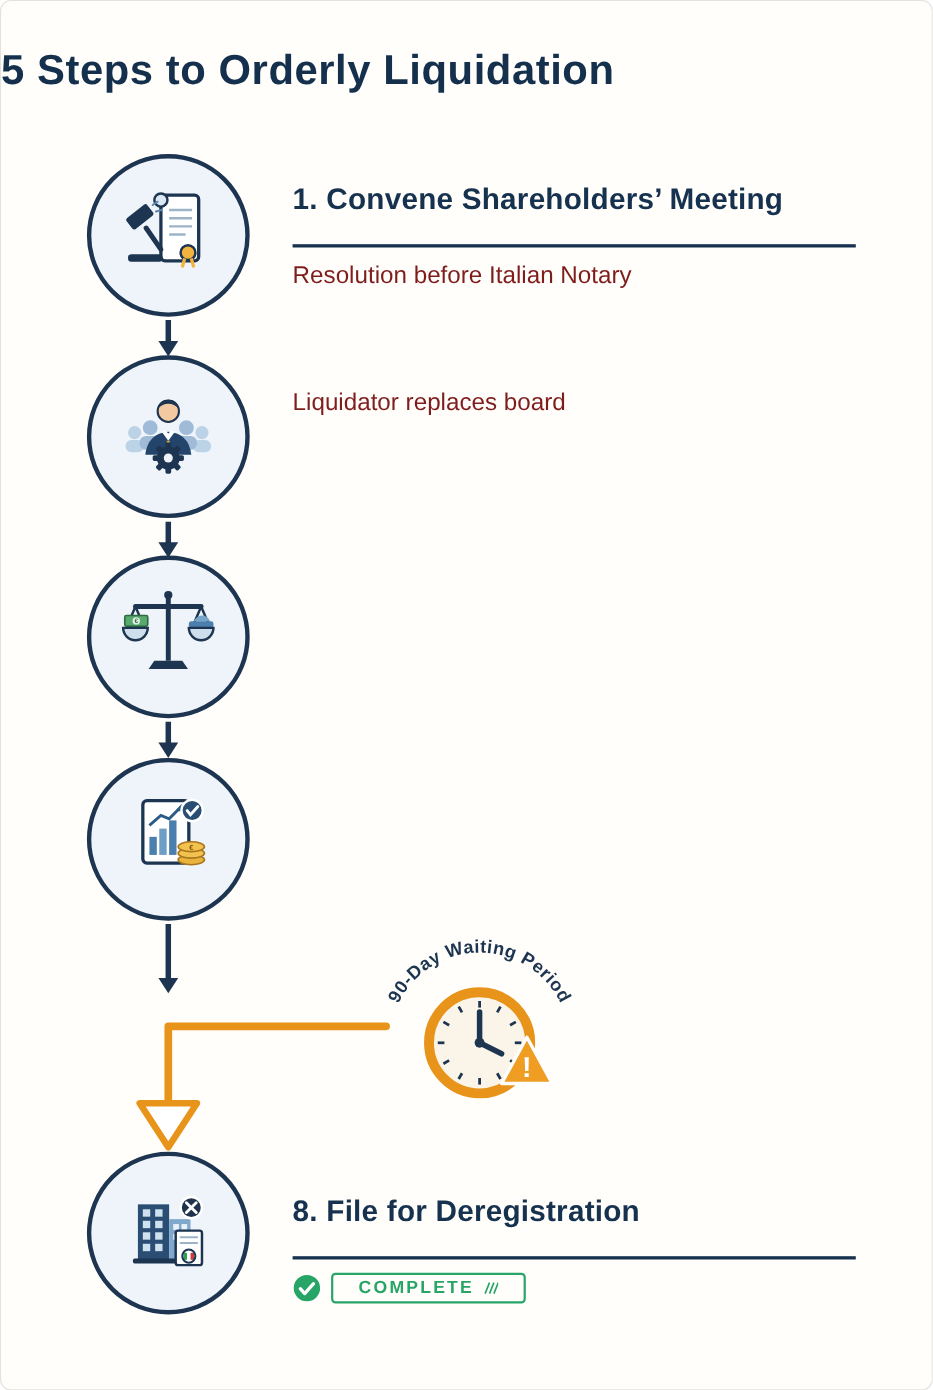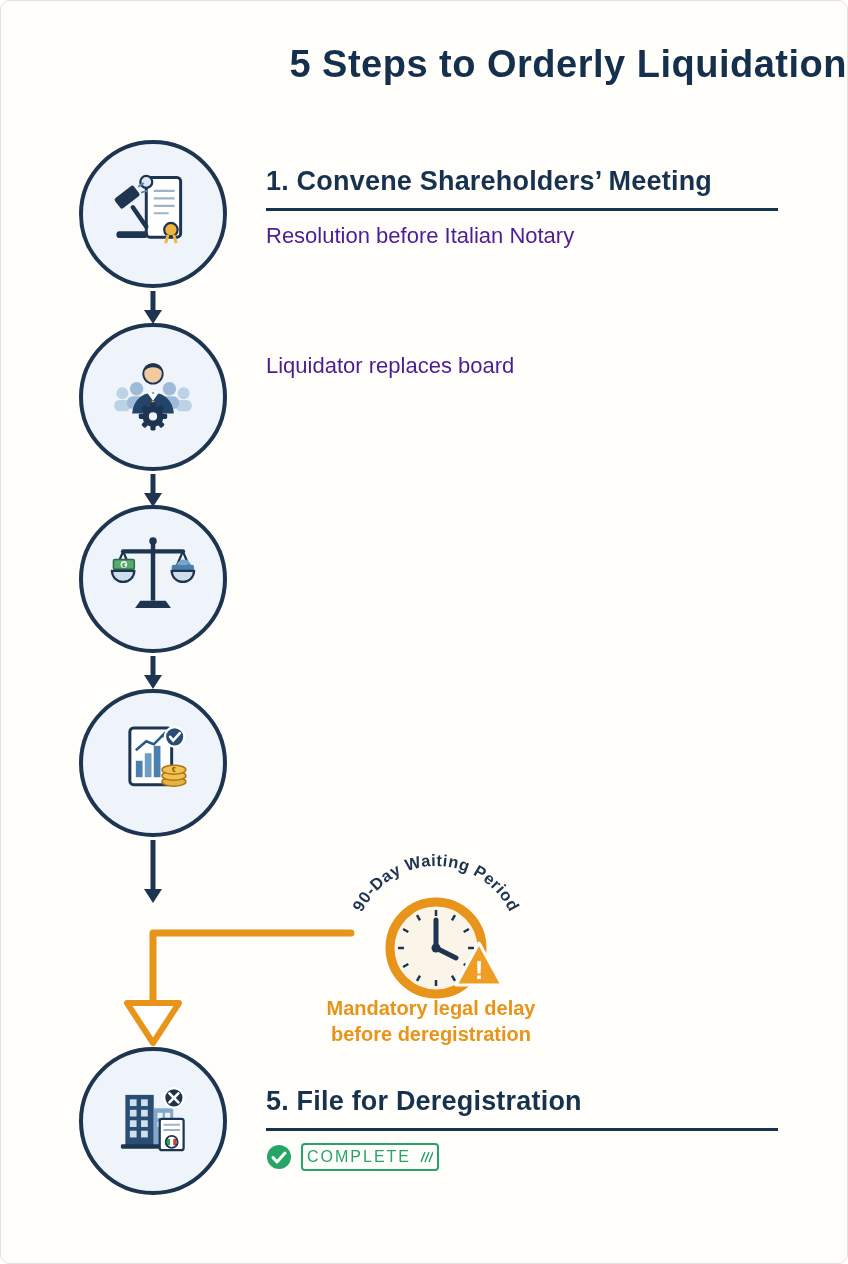--- a/index.html
+++ b/index.html
@@ -1,36 +1,36 @@
 <!DOCTYPE html>
 <html><head>
 <meta charset="utf-8">
 <style>
   * { margin:0; padding:0; box-sizing:border-box; }
   html,body { background:#ffffff; }
   body { font-family:"Liberation Sans", sans-serif; }
   .page { position:relative; width:848px; height:1264px; background:#fffefb;
           border:1px solid #e4e2dd; border-radius:10px; overflow:hidden; }
-  .main-title { position:absolute; top:42px; left:0; width:100%; text-align:right;
-                font-size:38px; font-weight:800; color:#14304d; letter-spacing:.5px;padding-left:46px; }
+  .main-title { position:absolute; top:42px; left:0; width:100%; text-align:left;
+                font-size:38px; font-weight:800; color:#14304d; letter-spacing:.5px; }
   .step-circle { position:absolute; left:78px; width:148px; height:148px; border-radius:50%;
                  background:#eef4f9; border:4px solid #1d3550;
                  display:flex; align-items:center; justify-content:center; }
   .step-text { position:absolute; left:265px; width:512px; }
-  .step-title { font-size:27px; font-weight:800; color:#16324f; padding-bottom:11px;
+  .step-title { font-size:27px; font-weight:800; color:#16324f; padding-bottom:25px;
                 border-bottom:3px solid #16324f; margin-bottom:12px; letter-spacing:.2px; }
-  .step-sub { font-size:22px; color:#4c1d95; }
+  .step-sub { font-size:22px; color:#7f1d1d; }
   .connector { position:absolute; left:140px; }
   .elbow-arrow { position:absolute; left:118px; top:922px; }
   .clock-svg { position:absolute; left:335px; top:845px; }
   .wp-note { position:absolute; left:290px; top:994px; width:280px; text-align:center;
              font-size:20px; font-weight:700; color:#e8941a; line-height:26px; }
   .badge-row { display:flex; align-items:center; gap:9px; margin-top:12px; }
   .badge-box { display:inline-flex; align-items:center; gap:8px; border:2px solid #27a567;
-               border-radius:4px; padding:3px 4px; color:#27a567; font-weight:400;
+               border-radius:4px; padding:3px 23px; color:#27a567; font-weight:700;
                font-size:16px; letter-spacing:2px; }
 </style>
 </head>
 <body>
 
 <div class="page">
 
   <div class="main-title">5 Steps to Orderly Liquidation</div>
 
   <div class="step-circle" style="top:139px">
@@ -175,24 +175,20 @@
       <polygon points="143,97 166,139 120,139" fill="#ef9d23" stroke="#ffffff" stroke-width="3" stroke-linejoin="round"></polygon>
       <text x="143" y="133" font-size="26" font-weight="bold" fill="#ffffff" text-anchor="middle">!</text>
     </g>
   </svg>
 
   <svg class="elbow-arrow" width="240" height="130" viewBox="0 0 240 130">
     <path d="M 232 10 L 34 10 L 34 80" fill="none" stroke="#e8941a" stroke-width="7" stroke-linejoin="round" stroke-linecap="round"></path>
     <polygon points="8,80 60,80 34,120" fill="#ffffff" stroke="#e8941a" stroke-width="6" stroke-linejoin="round"></polygon>
   </svg>
 
-  <div class="wp-note">
-    <div>Mandatory legal delay</div>
-    <div>before deregistration</div>
-  </div>
 
   <div class="step-circle" style="top:1046px">
     <svg width="112" height="112" viewBox="0 0 150 150">
       <rect x="38" y="40" width="38" height="68" fill="#2a4d74"></rect>
       <g fill="#cfe0ef">
         <rect x="44" y="46" width="9" height="9"></rect>
           <rect x="59" y="46" width="9" height="9"></rect>
         <rect x="44" y="60" width="9" height="9"></rect>
           <rect x="59" y="60" width="9" height="9"></rect>
         <rect x="44" y="74" width="9" height="9"></rect>
@@ -217,21 +213,21 @@
         <line x1="89" y1="80" x2="111" y2="80" stroke="#9db4c8" stroke-width="2.5"></line>
         <line x1="89" y1="87" x2="111" y2="87" stroke="#9db4c8" stroke-width="2.5"></line>
         <rect x="93.5" y="99" width="4.3" height="8.5" fill="#2e9e4f"></rect>
         <rect x="97.8" y="99" width="4.3" height="8.5" fill="#ffffff"></rect>
         <rect x="102.1" y="99" width="4.3" height="8.5" fill="#cf3b3b"></rect>
         <circle cx="100" cy="103" r="8" fill="none" stroke="#1d3550" stroke-width="2.5"></circle>
       </g>
     </svg>
   </div>
   <div class="step-text" style="top:1085px">
-    <div class="step-title">5. File for Deregistration</div>
+    <div class="step-title">8. File for Deregistration</div>
     <div class="badge-row">
       <svg width="26" height="26" viewBox="0 0 26 26">
         <circle cx="13" cy="13" r="12" fill="#27a567"></circle>
         <path d="M7 13.5 l4 4.5 l8 -9" stroke="#ffffff" stroke-width="3" fill="none" stroke-linecap="round" stroke-linejoin="round"></path>
       </svg>
       <span class="badge-box">
         <span>COMPLETE</span>
         <svg width="14" height="14" viewBox="0 0 14 14">
           <path d="M2 12 L6 2 M6 12 L10 2 M10 12 L14 2" stroke="#27a567" stroke-width="1.5" fill="none"></path>
         </svg>

